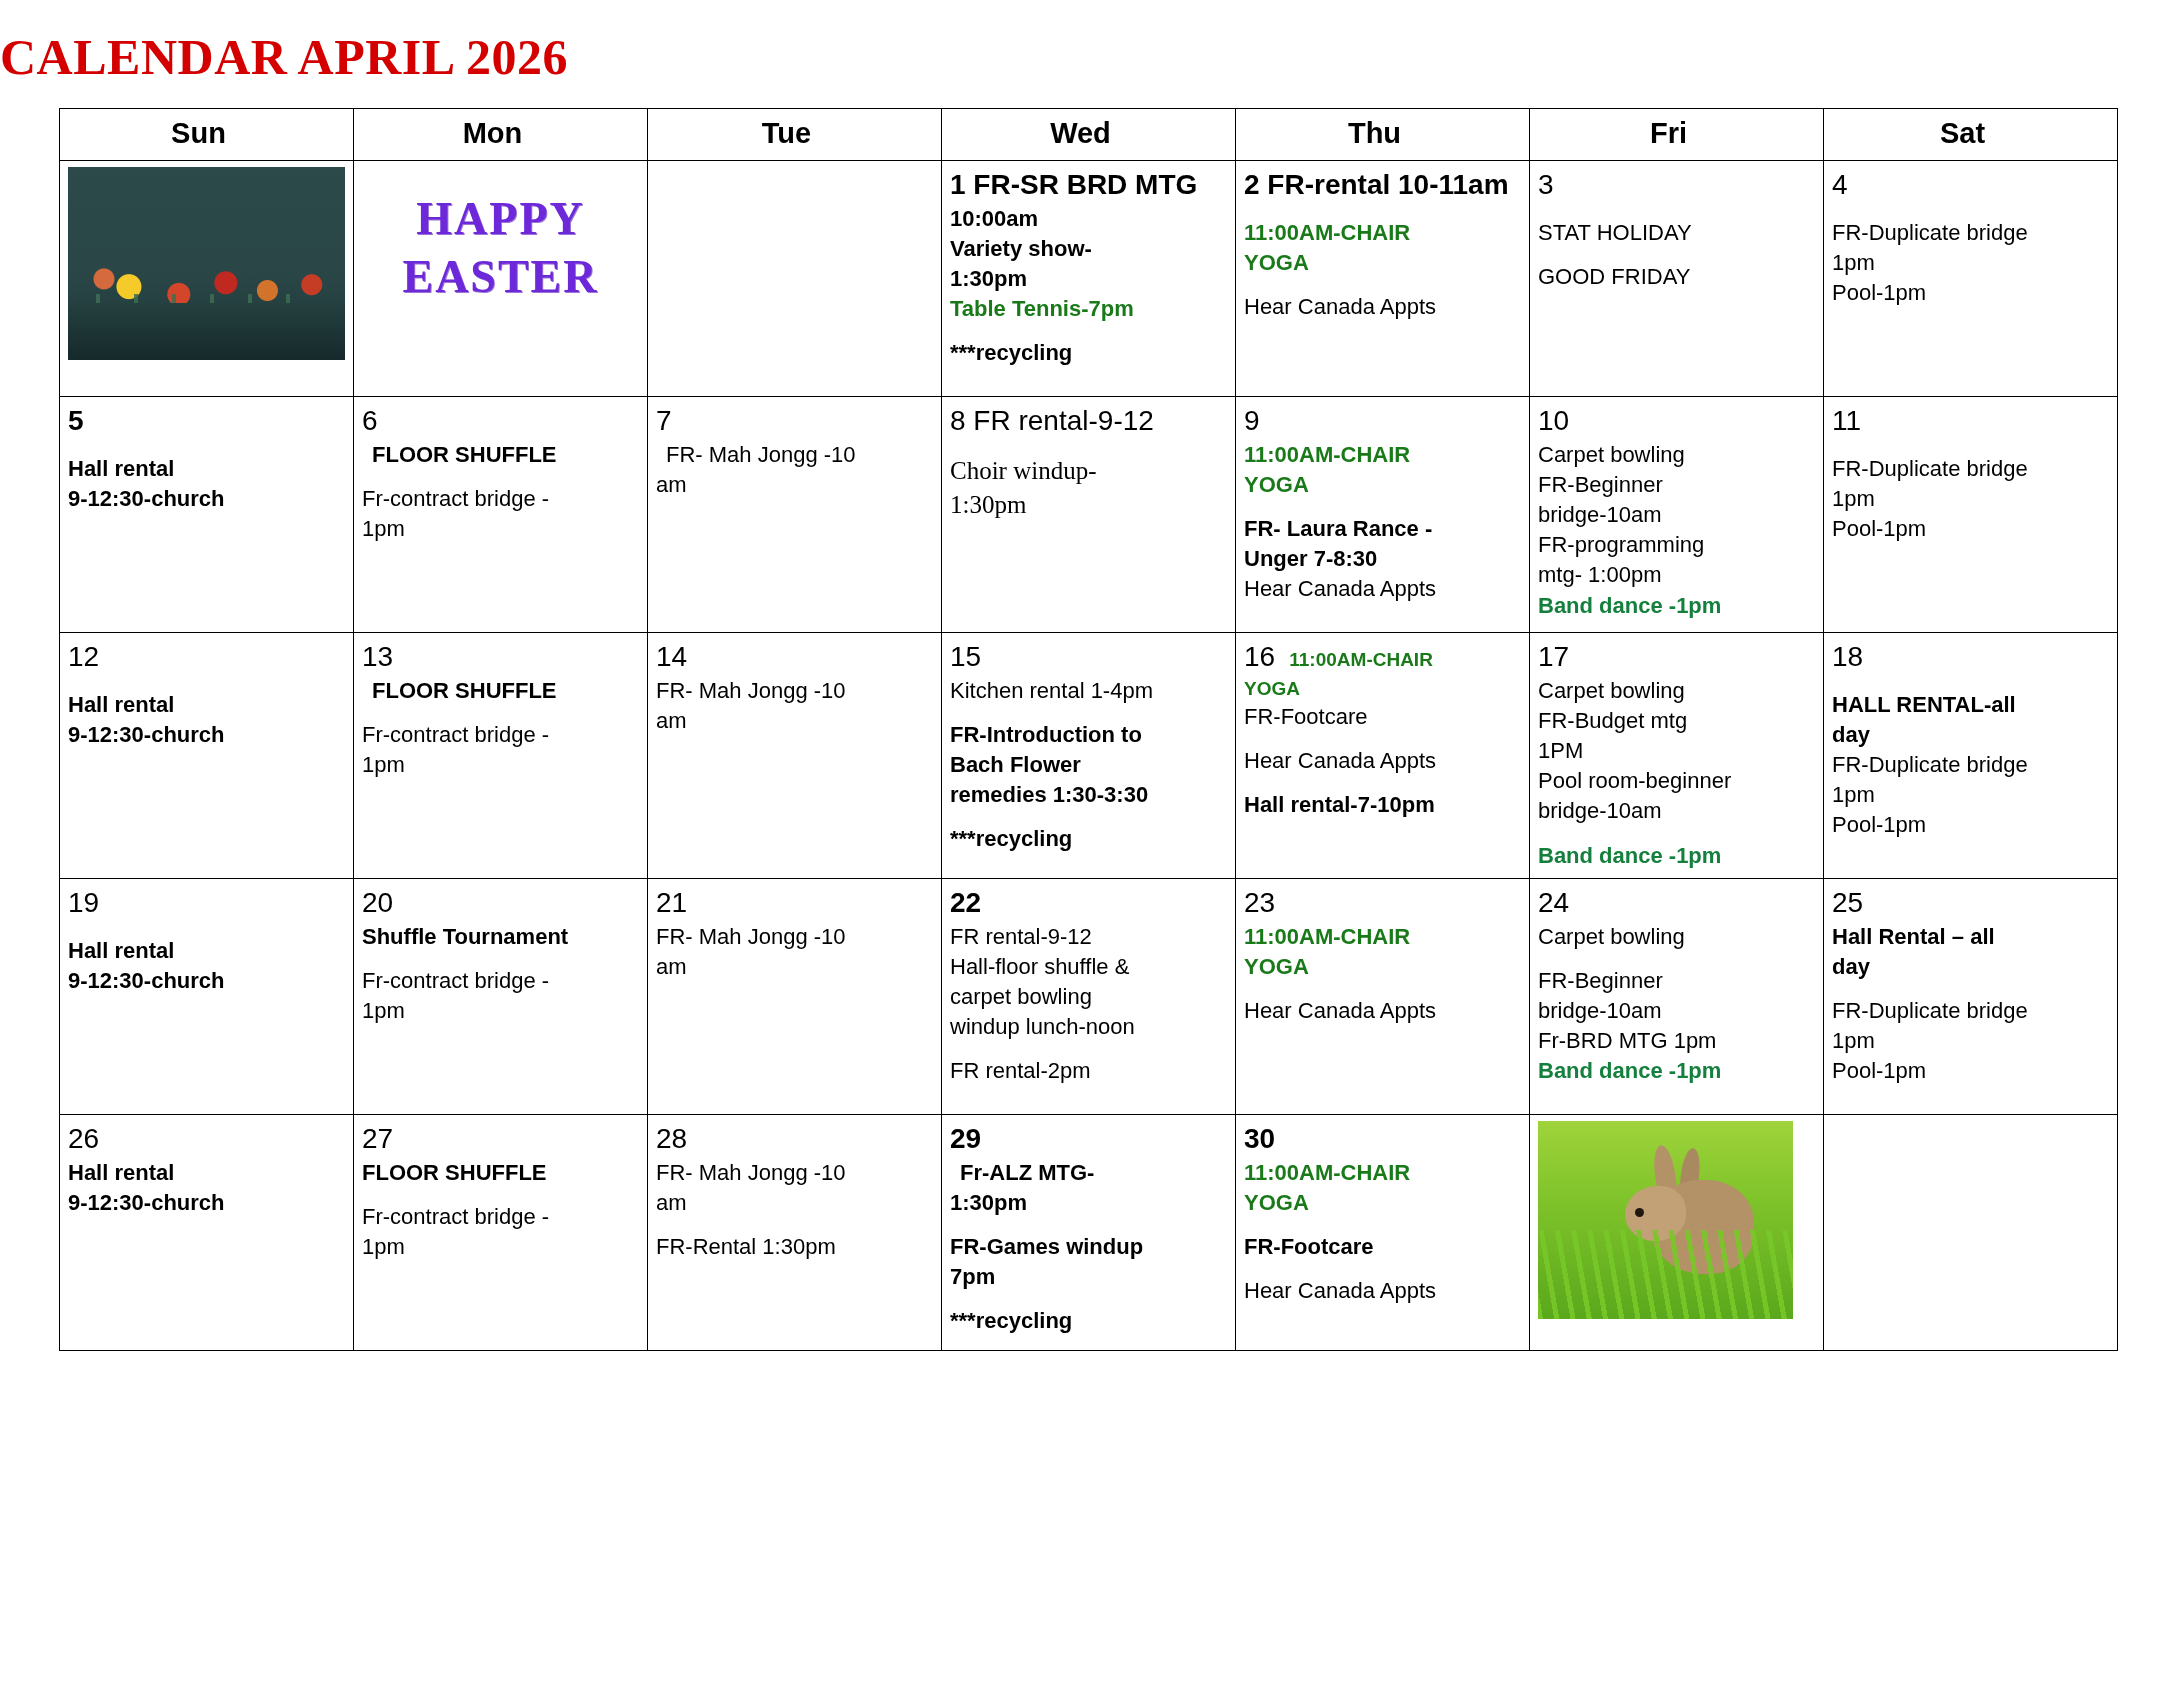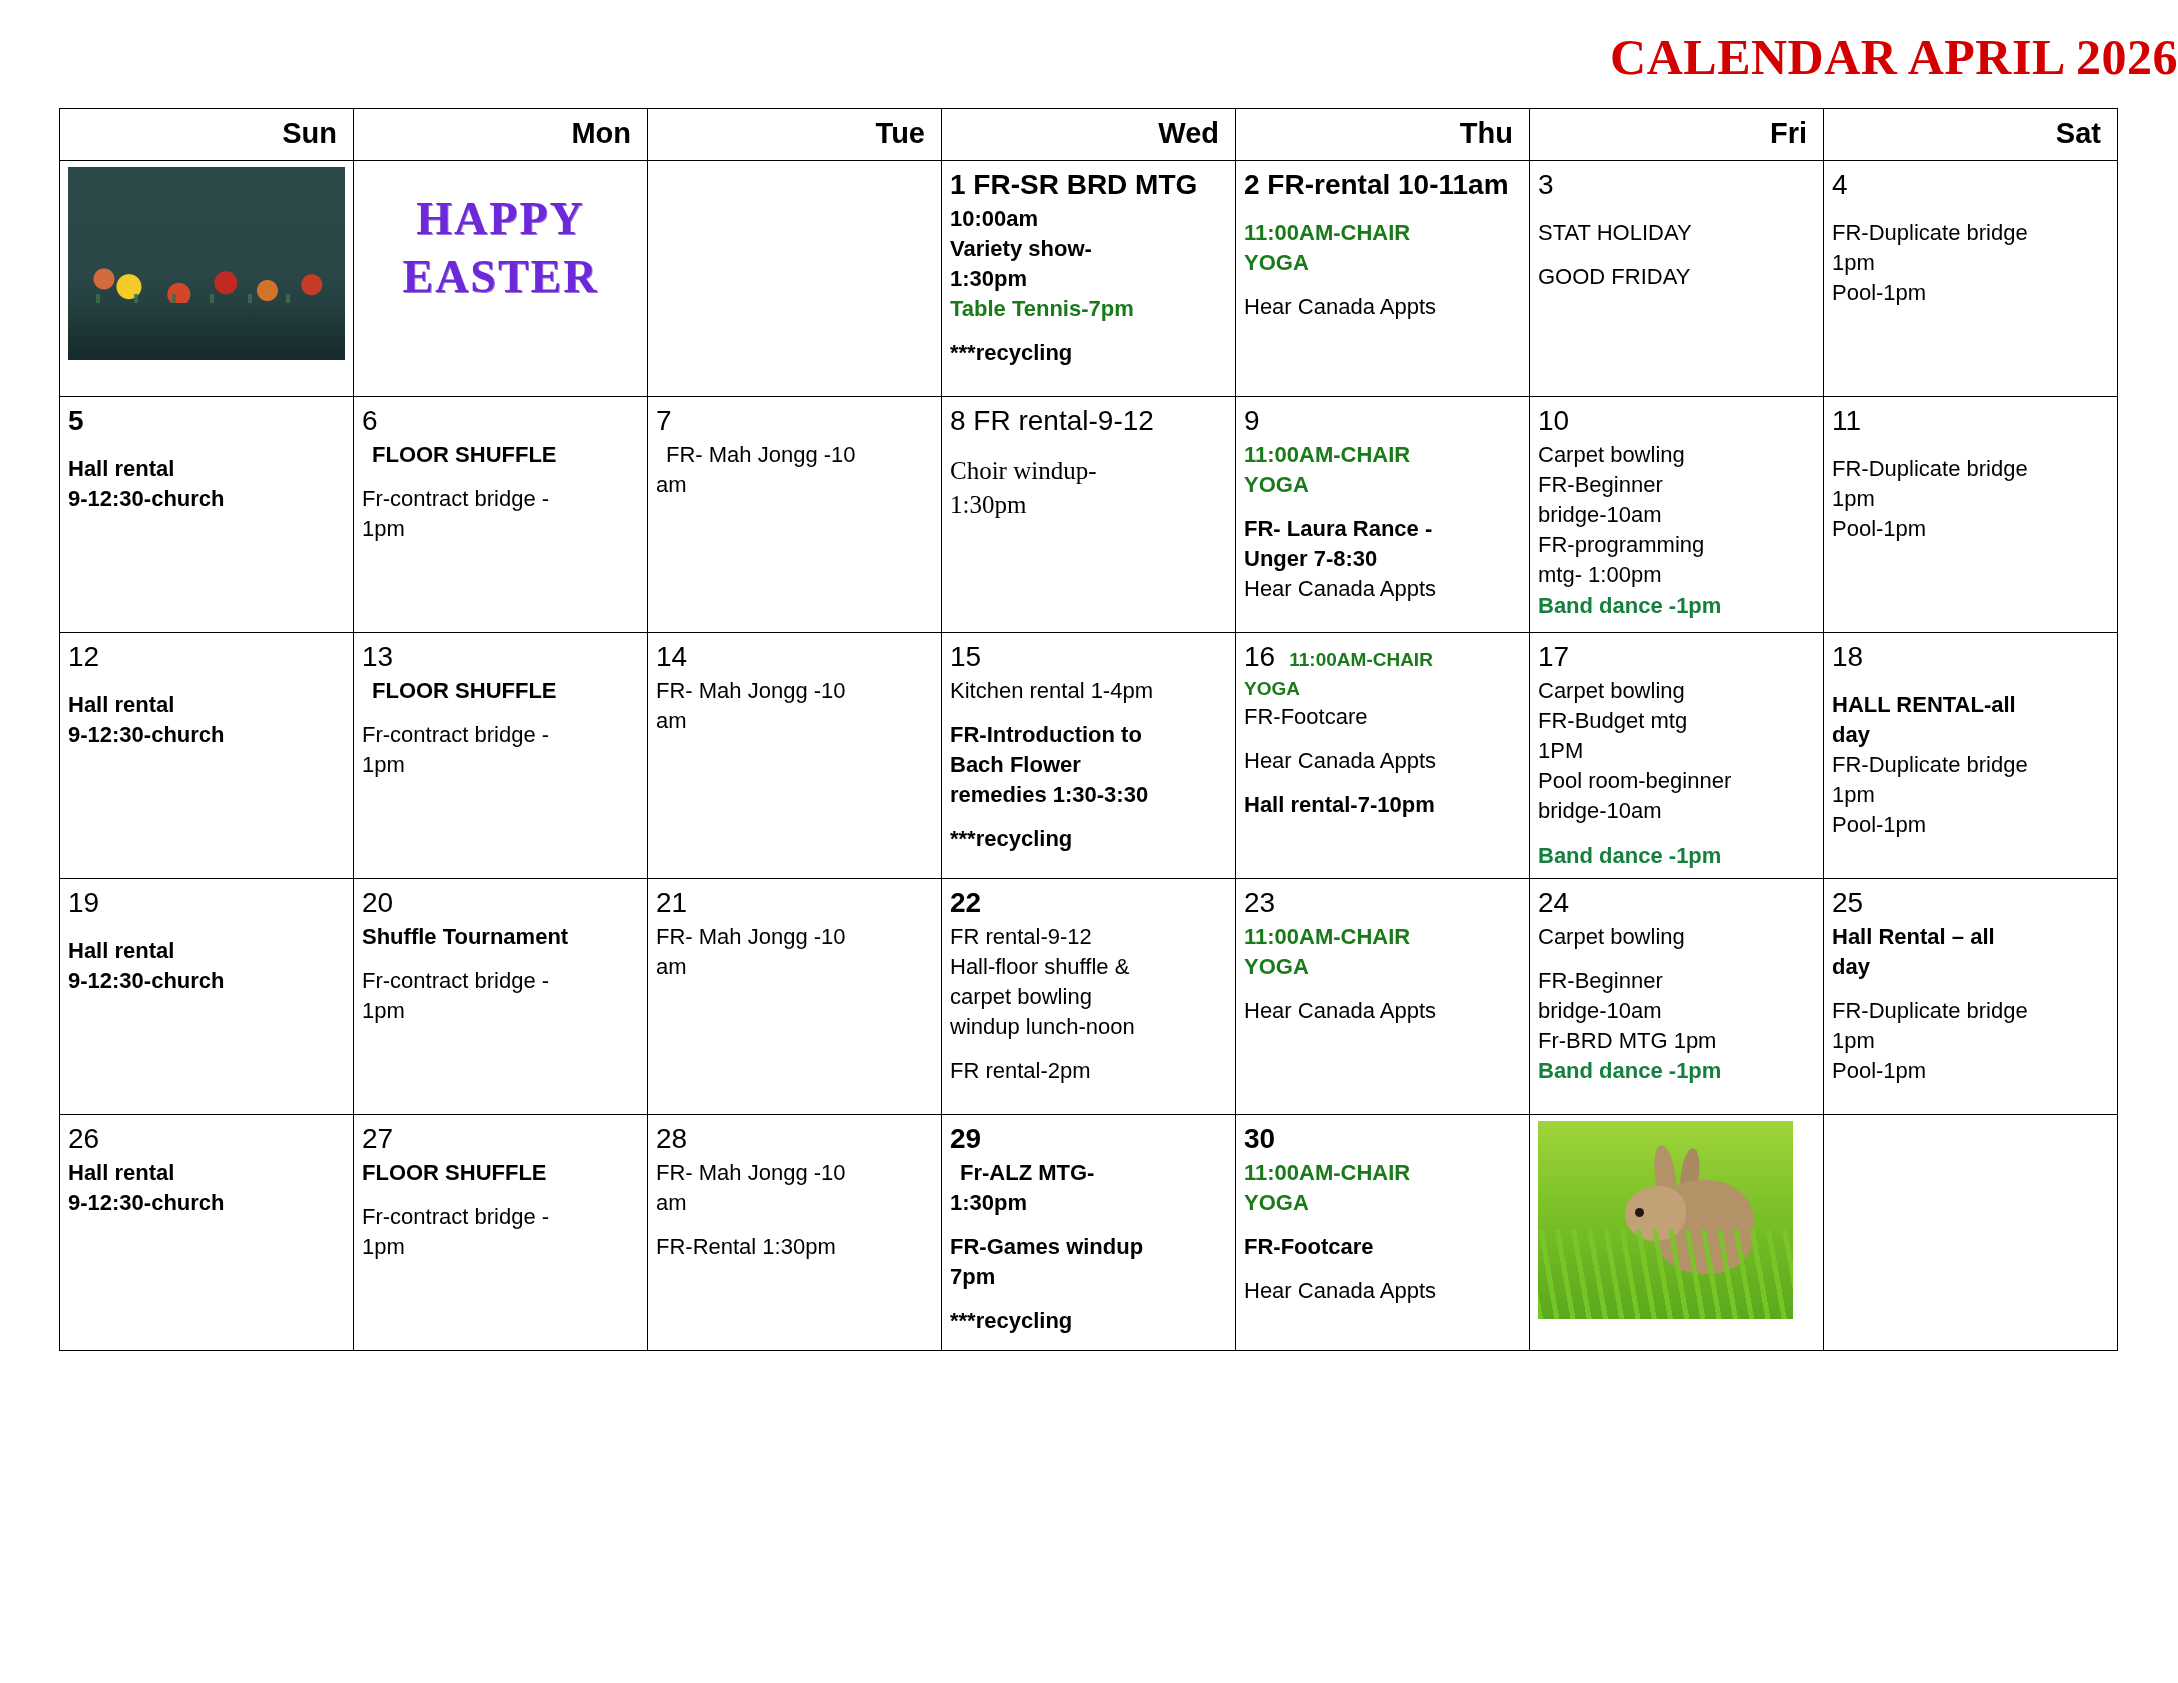--- a/index.html
+++ b/index.html
@@ -15,47 +15,46 @@
     overflow: hidden;
   }
   .page {
     position: relative;
     width: 2178px;
     height: 1683px;
     box-sizing: border-box;
     padding: 0;
   }
   .cal-title {
-    text-align: right;
+    text-align: left;
     font-family: "Liberation Serif", serif;
     font-weight: bold;
     font-size: 50px;
     color: #d40000;
     letter-spacing: 0.5px;
     margin: 28px 0 22px 0;
-    padding-left: 9px;
   }
   table.calendar {
     border-collapse: collapse;
     table-layout: fixed;
     margin-left: 59px;
     width: 2059px;
   }
   table.calendar col { width: 294px; }
   table.calendar th, table.calendar td {
     border: 1.5px solid #000000;
     vertical-align: top;
     padding: 6px 8px 8px 8px;
     box-sizing: border-box;
   }
   table.calendar th {
-    text-align: right;
+    text-align: center;
     font-size: 29px;
     font-weight: bold;
-    padding: 8px 16px 10px 10px;
+    padding: 8px 26px 10px 10px;
     height: 44px;
   }
   td.daycell {
     height: 236px;
     font-size: 22px;
     line-height: 1.28;
   }
   .daynum {
     font-weight: normal;
     font-size: 28px;

